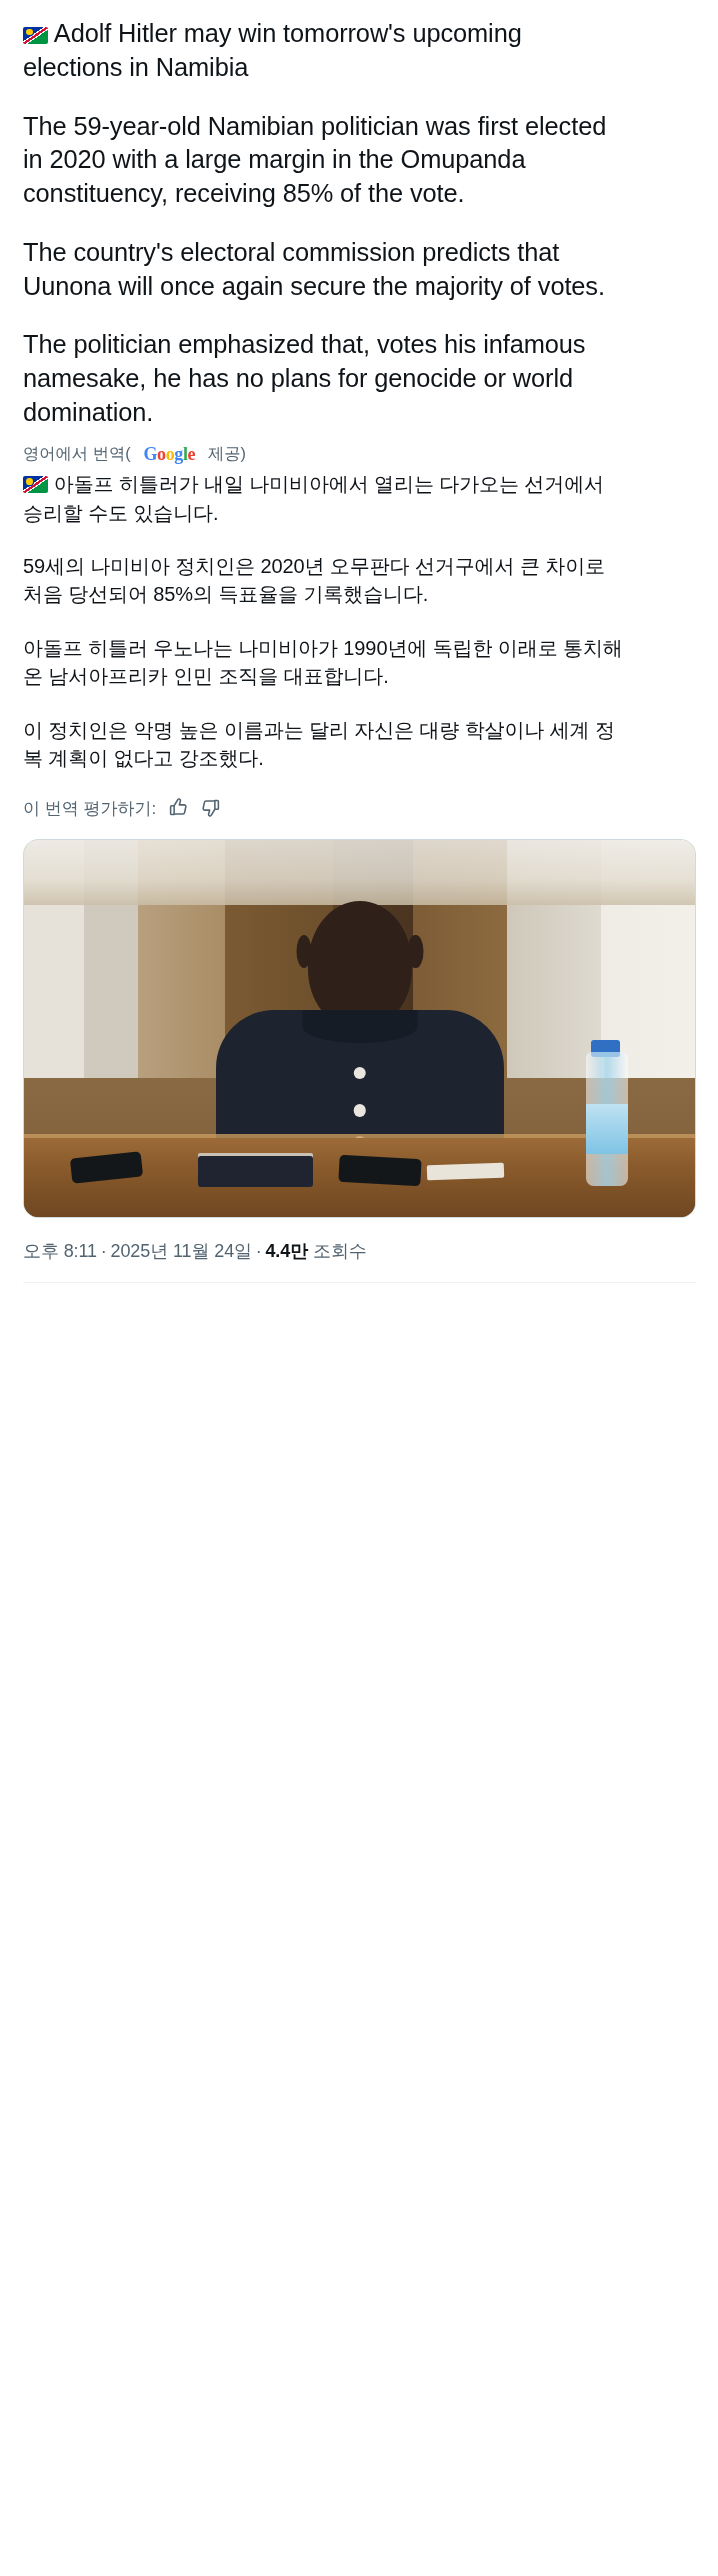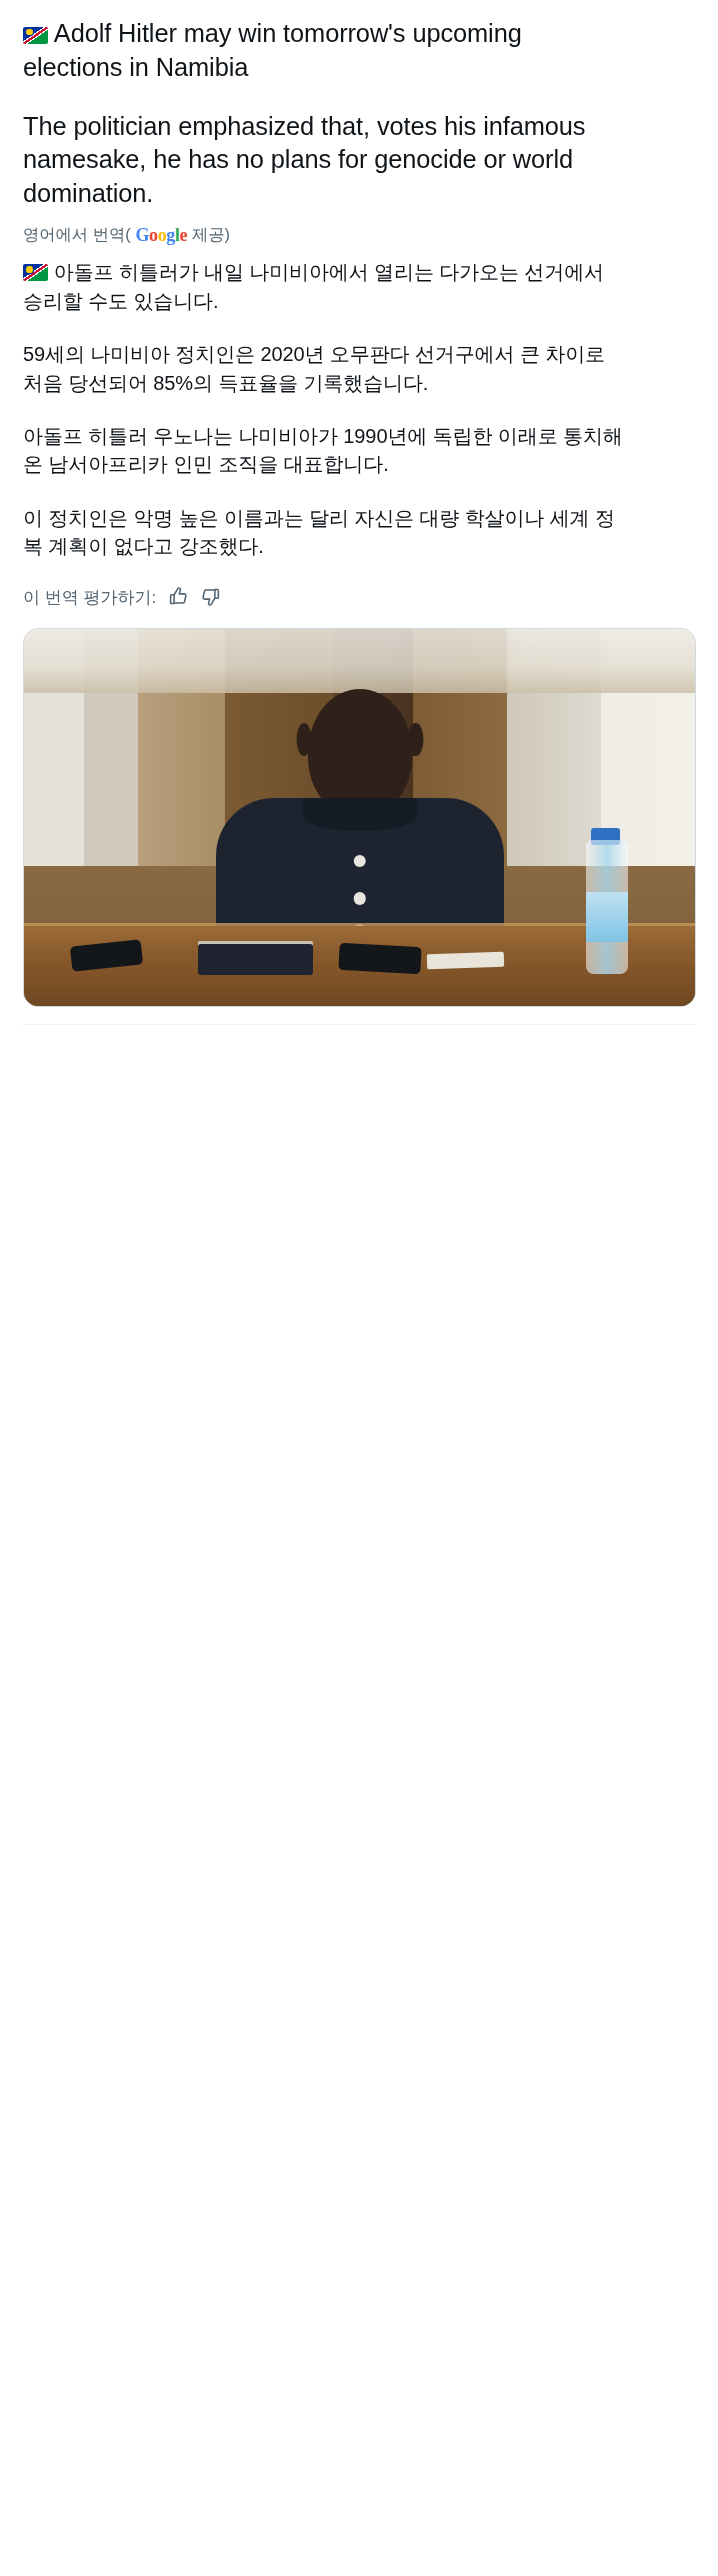--- a/index.html
+++ b/index.html
@@ -44,22 +44,22 @@
     background: #ffce00;
     box-shadow: 0 0 0 1.4px #0033a0;
   }
 
   
   .translate-line {
     display: flex;
     align-items: center;
     font-size: 16.3px;
     color: #536471;
-    margin: -11.5px 0 12px 0;
-    gap: 1px;
+    margin: -11.5px 0 5px 0;
+    gap: 9px;
   }
   .translate-line .t-text { color: #536471; }
   .google-logo {
     font-family: "Liberation Serif", serif;
     font-weight: bold;
     font-size: 18px;
     letter-spacing: -0.4px;
     margin: 0 3.8px 0 3.8px;
     display: inline-block;
   }
@@ -274,20 +274,22 @@
     margin: 0 0 0 0;
   }
 </style>
 </head>
 <body>
 
 <div class="post">
 
   <p class="para"><span class="flag"><span class="sun"></span></span><span>Adolf Hitler may win tomorrow's upcoming elections in Namibia</span></p>
 
+  <p class="para">The 59-year-old Namibian politician was first elected in 2020 with a large margin in the Omupanda constituency, receiving 85% of the vote.</p>
+  <p class="para">The country's electoral commission predicts that Uunona will once again secure the majority of votes.</p>
   <p class="para">The politician emphasized that, votes his infamous namesake, he has no plans for genocide or world domination.</p>
 
   <div class="translate-line">
     <span class="t-text">영어에서 번역(</span>
     <span class="google-logo"><span class="g-b">G</span><span class="g-r">o</span><span class="g-y">o</span><span class="g-b">g</span><span class="g-g">l</span><span class="g-r">e</span></span>
     <span class="t-text">제공)</span>
   </div>
 
   <p class="para ko"><span class="flag"><span class="sun"></span></span><span>아돌프 히틀러가 내일 나미비아에서 열리는 다가오는 선거에서 승리할 수도 있습니다.</span></p>
 
@@ -331,16 +333,19 @@
       <div class="bottle"></div>
       <div class="bottle-label"></div>
       <div class="phone-l"></div>
       <div class="book-top"></div>
       <div class="book"></div>
       <div class="phone-r"></div>
       <div class="paper"></div>
     </div>
   </div>
 
+  <div class="meta">
+    <span>오후 8:11</span><span class="sep">·</span><span>2025년 11월 24일</span><span class="sep">·</span><span class="views-count">4.4만</span> <span>조회수</span>
+  </div>
 
   <div class="divider"></div>
 </div>
 
 
 </body></html>

